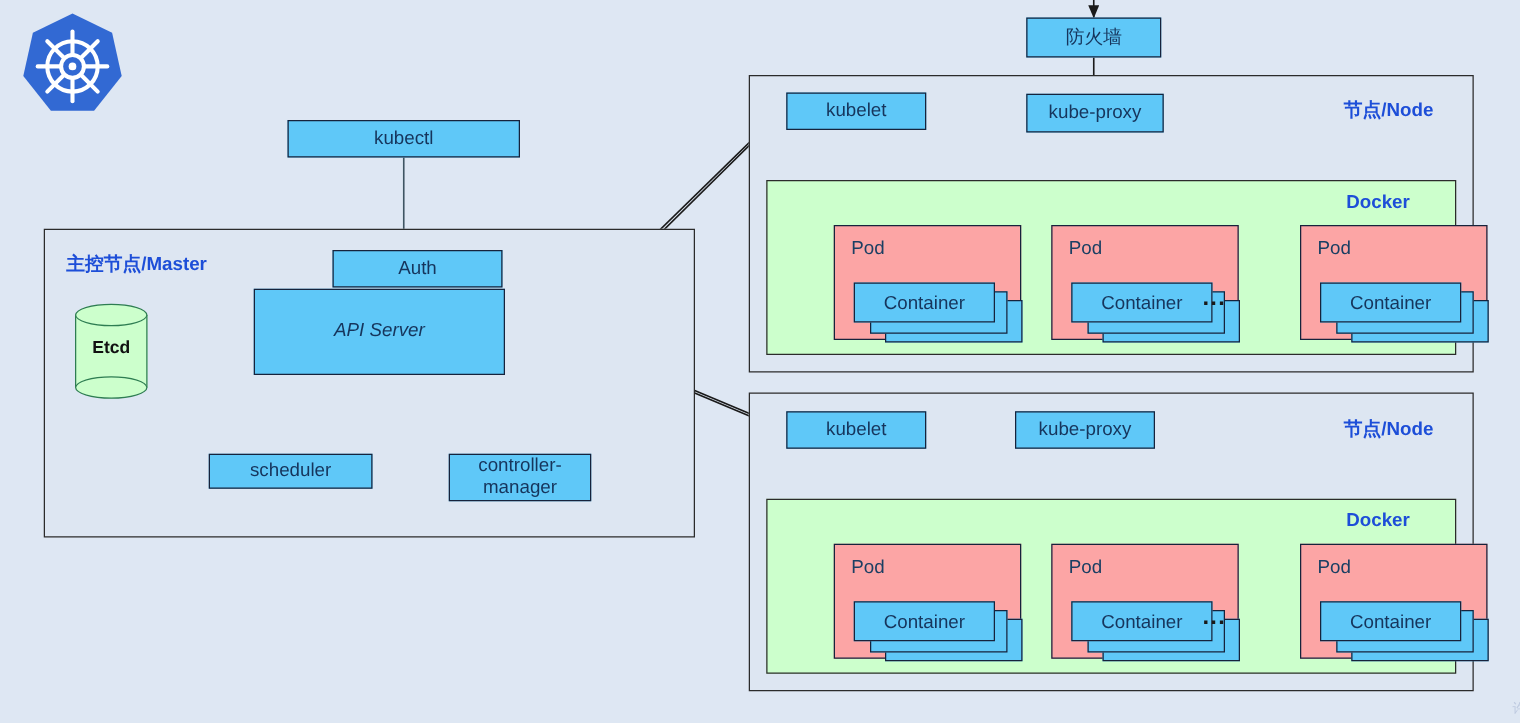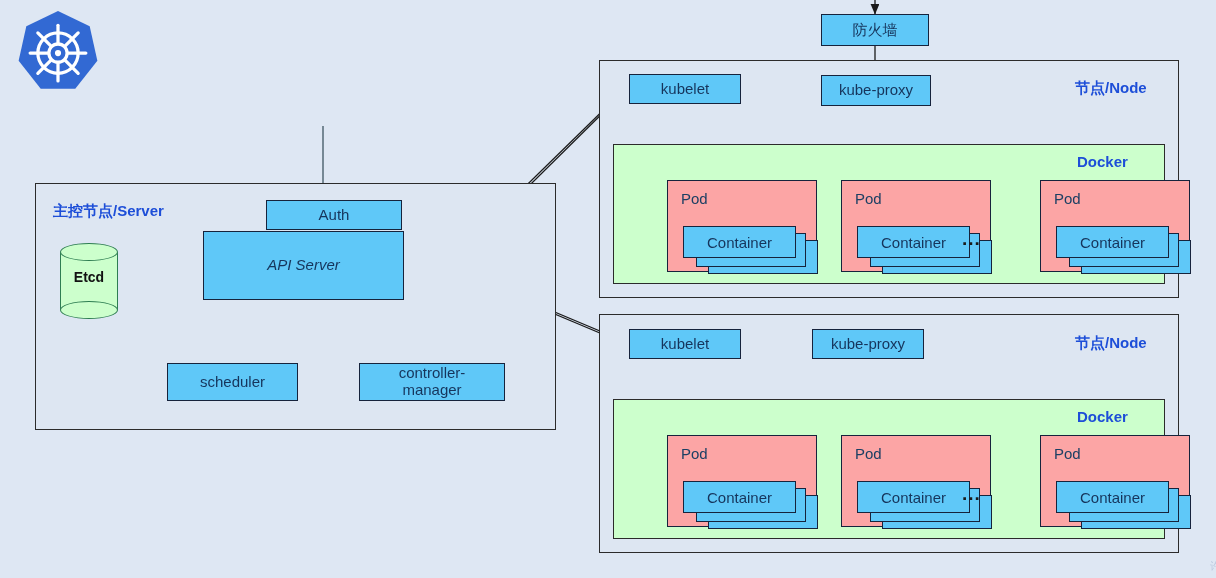--- a/index.html
+++ b/index.html
@@ -184,44 +184,47 @@
       <line x1="740" y1="358" x2="1068" y2="437" marker-end="url(#ah)"></line>
       <line x1="868" y1="359" x2="868" y2="435" stroke="#3f6f4f" marker-end="url(#ahg)"></line>
       <line x1="872" y1="359" x2="1068" y2="435" marker-end="url(#ah)"></line>
     </g>
   </svg>
 
   <div class="box" style="left:821px;top:14px;width:108px;height:32px;border-color:#16233c;">
     <span>防火墙</span>
   </div>
 
+  <div class="box" style="left:230px;top:96px;width:186px;height:30px;">
+    <span>kubectl</span>
+  </div>
 
   <div class="group" style="left:35px;top:183px;width:521px;height:247px;"></div>
-  <div class="grp-label" style="left:53px;top:202px;">主控节点/Server</div>
+  <div class="grp-label" style="left:53px;top:202px;">主控节点/Master</div>
 
   <div class="etcd" style="left:60px;top:243px;width:44px;height:76px;">
     <div class="body"></div>
     <div class="bot"></div>
     <div class="top"></div>
     <div class="txt">Etcd</div>
   </div>
 
   <div class="box" style="left:266px;top:200px;width:136px;height:30px;">
     <span>Auth</span>
   </div>
 
   <div class="box" style="left:203px;top:231px;width:201px;height:69px;font-style:italic;">
     <span>API Server</span>
   </div>
 
-  <div class="box" style="left:167px;top:363px;width:131px;height:38px;">
+  <div class="box" style="left:167px;top:363px;width:131px;height:28px;">
     <span>scheduler</span>
   </div>
 
-  <div class="box" style="left:359px;top:363px;width:146px;height:38px;align-items:center;">
+  <div class="box" style="left:359px;top:363px;width:114px;height:38px;align-items:center;">
     <span>controller-
 manager</span>
   </div>
 
   <div class="group" style="left:599px;top:60px;width:580px;height:238px;"></div>
   <div class="grp-label" style="left:1075px;top:79px;">节点/Node</div>
 
   <div class="box" style="left:629px;top:74px;width:112px;height:30px;">
     <span>kubelet</span>
   </div>

